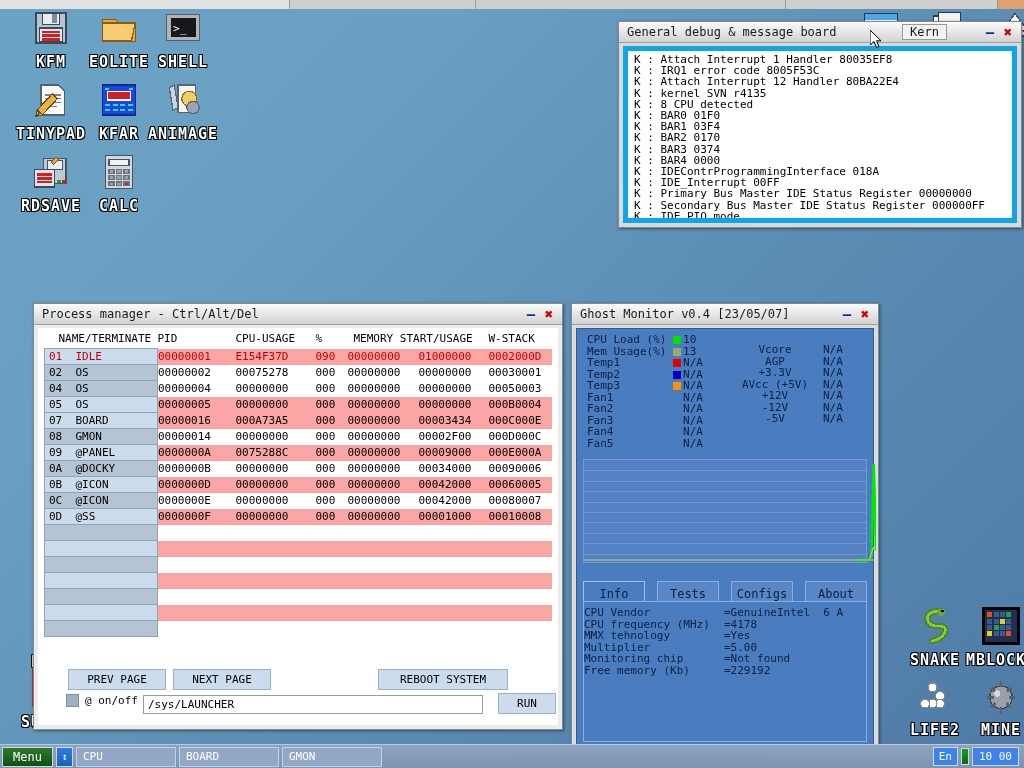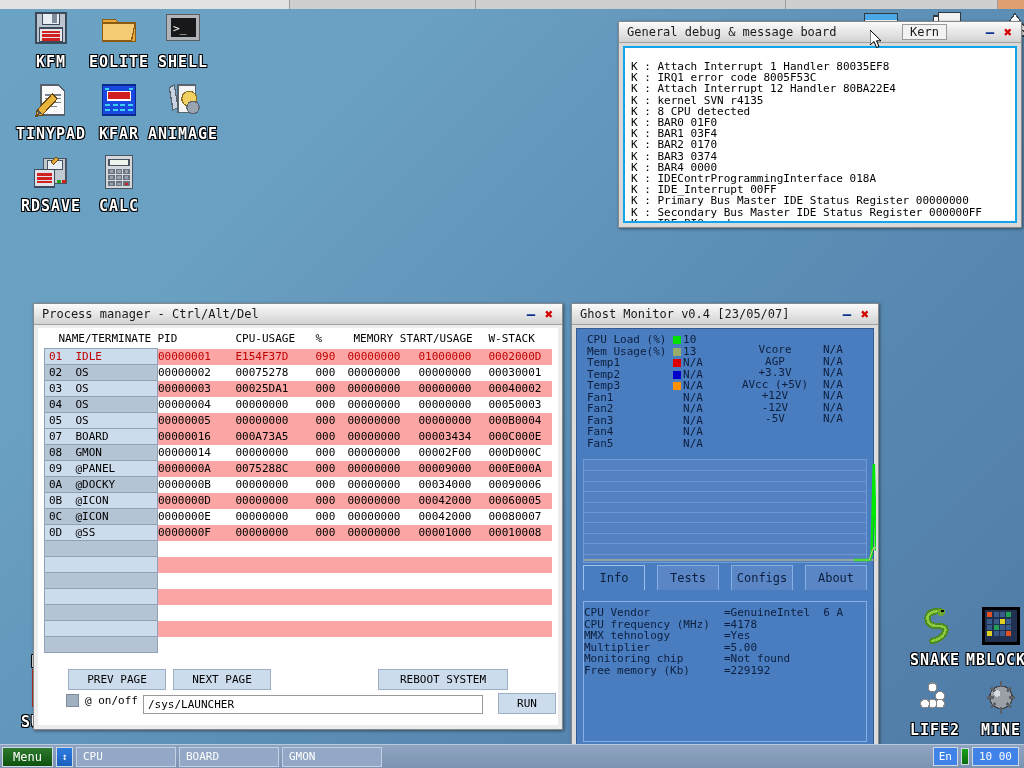--- a/index.html
+++ b/index.html
@@ -33,21 +33,21 @@
   .win-title .t { flex:1; padding-left:4px; letter-spacing:0px; white-space:nowrap;}
   .wbtn { width:18px; text-align:center; font-size:14px; cursor:pointer; font-weight:bold;}
   .wbtn.min { color:#0b2f8f; }
   .wbtn.cls { color:#d40000; }
   .kern-tag { border:1px solid #9a9a9a; background:#f2f2f2; font-size:12px;
     padding:0px 7px; margin-right:34px; }
 
   
   #debugwin { left:618px; top:21px; width:404px; height:207px; }
   .dbg-body { position:absolute; left:4px; right:4px; top:24px; bottom:4px;
-    background:#ffffff; border:2px solid #0ea5e9; padding:13px 6px; overflow:hidden;}
+    background:#ffffff; border:5px solid #0ea5e9; padding:3px 6px; overflow:hidden;}
   .dbg-line { font-family:"DejaVu Sans Mono", monospace; font-size:11px;
      line-height:11.2px; color:#000; white-space:pre; }
 
   
   #procwin { left:33px; top:303px; width:530px; height:427px; background:#ececec;}
   .pm-body { position:absolute; left:4px; top:24px; right:4px; bottom:4px; background:#fff;}
   .pm-table { width:100%; font-family:"DejaVu Sans Mono", monospace; font-size:11px;
     border-collapse:collapse; table-layout:fixed;}
   .pm-table th { font-weight:normal; text-align:left; padding:2px 0 3px 0; color:#000;
      font-size:11px; white-space:nowrap;}
@@ -67,21 +67,21 @@
   
   #gmonwin { left:571px; top:303px; width:308px; height:450px; background:#dcdcdc;}
   .gm-body { position:absolute; left:4px; top:24px; right:4px; bottom:4px;
      background:#4a7dc0; border:1px solid #335a93; padding:5px 6px;}
   .gm-txt { font-family:"DejaVu Sans Mono", monospace; font-size:11px; color:#0d1f3d;
      line-height:11.5px; white-space:pre;}
   .sw { display:inline-block; width:8px; height:8px; vertical-align:-1px; margin-right:2px;}
   .gm-graph { position:absolute; left:6px; right:6px; top:130px; height:104px;
      background:#5580c2; border:1px solid #6f9ad6;}
   .gl { position:absolute; left:0; right:0; height:1px; background:#6d97d2;}
-  .gm-tabs { position:absolute; left:6px; right:6px; top:236px; height:25px; display:flex; gap:12px;}
+  .gm-tabs { position:absolute; left:6px; right:6px; top:252px; height:25px; display:flex; gap:12px;}
   .gm-tab { flex:1; background:#5b86c6; border:1px solid #87b0e2; border-bottom:none;
      font-family:"DejaVu Sans Mono", monospace; font-size:12px; color:#0d1f3d;
      display:flex; align-items:center; justify-content:center; cursor:pointer;}
   .gm-tab.active { background:#4a7dc0; border-color:#9cc2f0;}
   .gm-info { position:absolute; left:6px; right:6px; top:272px; bottom:5px;
      background:#4a7dc0; border:1px solid #87b0e2; padding:5px 0;}
 
   
   #taskbar { position:absolute; left:0; bottom:0; width:1024px; height:24px;
      background:linear-gradient(180deg,#8ea4c0,#7c93b2); border-top:1px solid #b9c9dd;
@@ -380,29 +380,20 @@
               <td class="d">0002000D</td>
             </tr>
             <tr class="datarow odd">
               <td class="nm-cell "><span>02</span>&nbsp;&nbsp;<span>OS</span></td>
               <td class="d">00000002</td>
               <td class="d">00075278</td>
               <td class="d">000</td>
               <td class="d">00000000</td>
               <td class="d">00000000</td>
               <td class="d">00030001</td>
-            </tr>
-            <tr class="datarow even">
-              <td class="nm-cell alt"><span>03</span>&nbsp;&nbsp;<span>OS</span></td>
-              <td class="d">00000003</td>
-              <td class="d">00025DA1</td>
-              <td class="d">000</td>
-              <td class="d">00000000</td>
-              <td class="d">00000000</td>
-              <td class="d">00040002</td>
             </tr>
             <tr class="datarow odd">
               <td class="nm-cell "><span>04</span>&nbsp;&nbsp;<span>OS</span></td>
               <td class="d">00000004</td>
               <td class="d">00000000</td>
               <td class="d">000</td>
               <td class="d">00000000</td>
               <td class="d">00000000</td>
               <td class="d">00050003</td>
             </tr>

